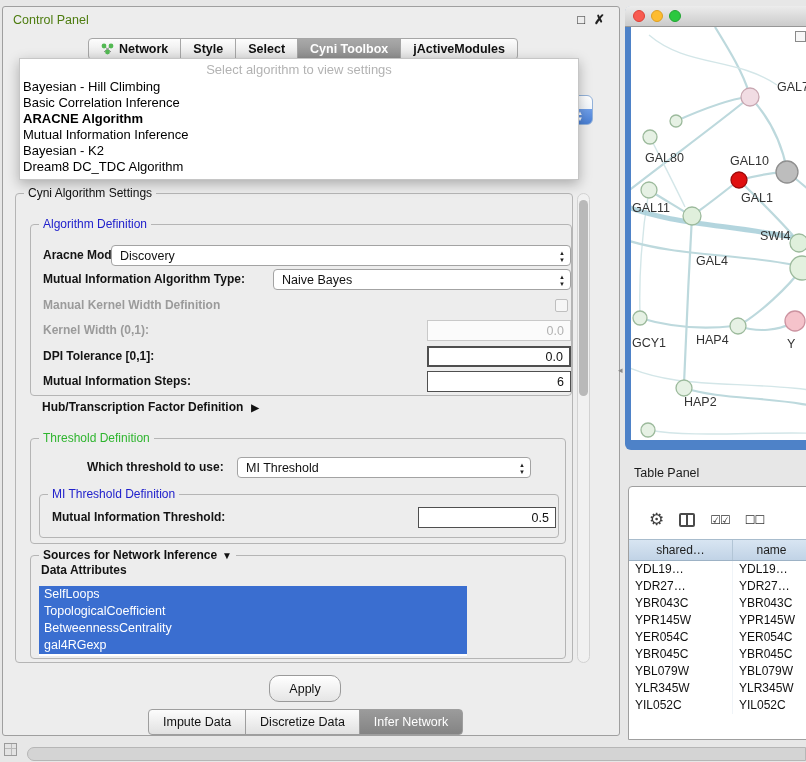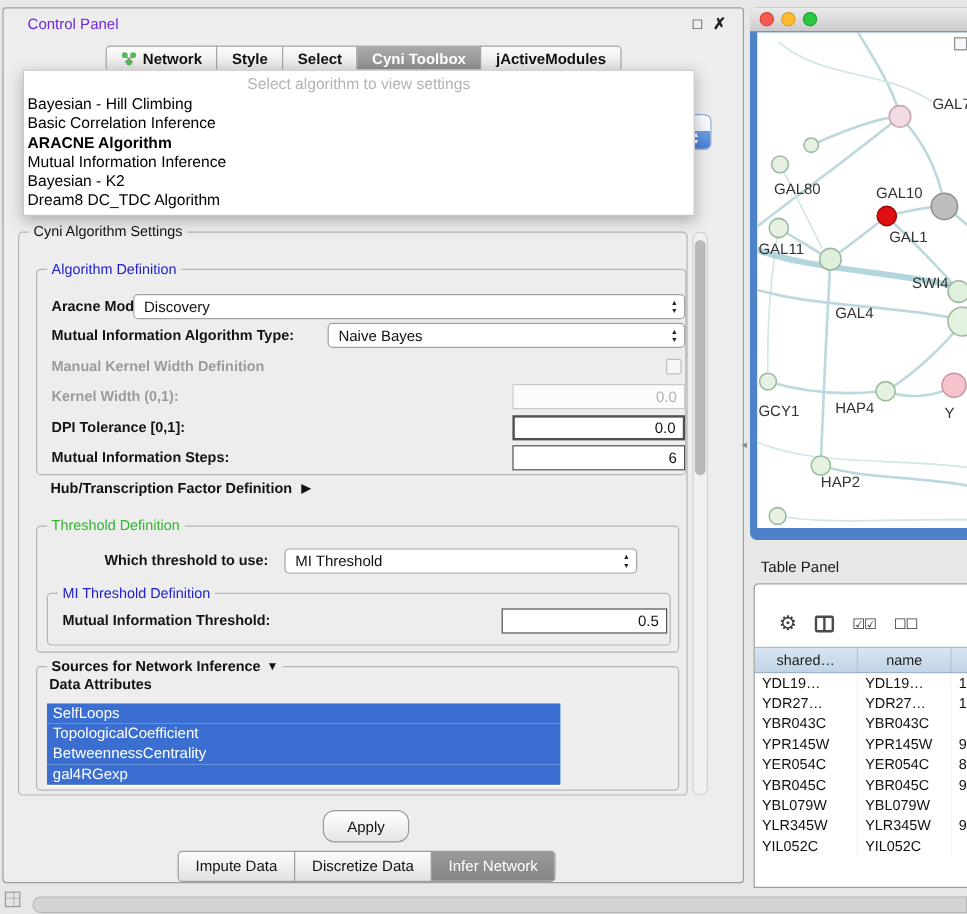--- a/index.html
+++ b/index.html
@@ -2,21 +2,21 @@
 <html><head>
 <meta charset="utf-8">
 <style>
   * { margin:0; padding:0; box-sizing:border-box; }
   html,body { width:806px; height:762px; overflow:hidden; background:#e7e7e7;
     font-family:"Liberation Sans", sans-serif; font-size:12px; color:#111; position:relative; }
 
   
   #control-panel { position:absolute; left:2px; top:6px; width:618px; height:730px;
     background:#ededed; border:1px solid #9f9f9f; border-radius:3px; }
-  .cp-title { position:absolute; left:20px; top:6px; font-size:12.5px; color:#6d28d9; }
+  .cp-title { position:absolute; left:10px; top:6px; font-size:12.5px; color:#4d7c0f; }
   .cp-winbtns { position:absolute; right:14px; top:5px; display:flex; gap:9px; }
   .cp-winbtns span { font-size:13px; color:#222; cursor:default; line-height:15px; }
   .cp-winbtns .close { font-weight:bold; }
 
   .cp-tabs { position:absolute; left:86px; top:31px; display:flex;font-weight:bold; }
   .tab { height:22px; padding:0 12px; border:1px solid #a6a6a6; margin-left:-1px;
     background:linear-gradient(#fdfdfd,#e2e2e2); font-size:12.5px; display:flex;
     align-items:center; gap:5px; white-space:nowrap; }
   .tab:first-child { border-radius:4px 0 0 4px; }
   .tab:last-child { border-radius:0 4px 4px 0; }
@@ -113,21 +113,21 @@
     background:#fff; border:1px solid #9f9f9f; border-radius:4px 4px 0 0; overflow:hidden; }
   .tbl-toolbar { display:flex; align-items:center; gap:15px; padding:13px 0 0 20px; height:52px; }
   .tool-gear { font-size:17px; color:#3e3e3e; line-height:17px; }
   .tool-columns { width:16px; height:14px; border:2px solid #4a4a4a; border-radius:2px;
     background:linear-gradient(#4a4a4a,#4a4a4a) center/2px 100% no-repeat; }
   .tool-checks { font-size:12px; color:#333; letter-spacing:-1px; white-space:nowrap; }
   .tbl-header { display:flex; height:22px; background:linear-gradient(#d8e5f2,#c1d3e6);
     border-top:1px solid #a8bccd; border-bottom:1px solid #9db2c5; }
   .th-cell { font-size:12px; color:#1d1d1d; display:flex; align-items:center; justify-content:center;
     border-right:1px solid #b2c5d6; overflow:hidden; white-space:nowrap; }
-  .c0 { width:86px; } .c1 { width:78px; } .c2 { flex:1; }
+  .c0 { width:104px; } .c1 { width:78px; } .c2 { flex:1; }
   .t-row { display:flex; height:17px; }
   .t-cell { font-size:12px; line-height:17px; padding-left:6px; overflow:hidden;
     white-space:nowrap; border-right:1px solid #f0f4f8; }
 
   
   .splitter-handle { position:absolute; left:618px; top:365px; font-size:9px; color:#8a8a8a; }
   .grip-icon { position:absolute; left:4px; top:743px; width:13px; height:13px;
     border:1px solid #9a9a9a; background:
       linear-gradient(#b9b9b9,#b9b9b9) 0 4px/100% 1px no-repeat,
       linear-gradient(#b9b9b9,#b9b9b9) 6px 0/1px 100% no-repeat, #e3e3e3; }

